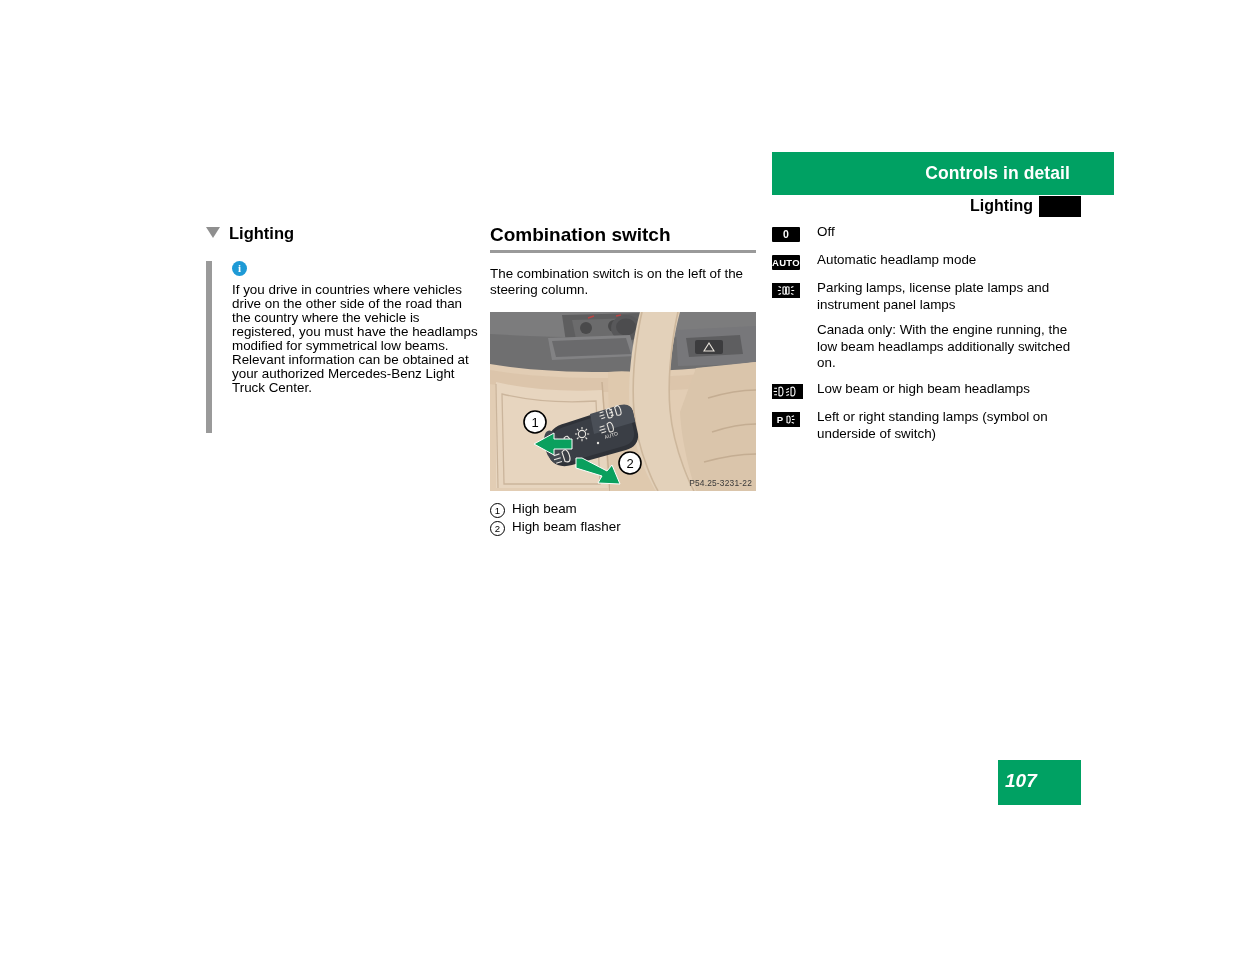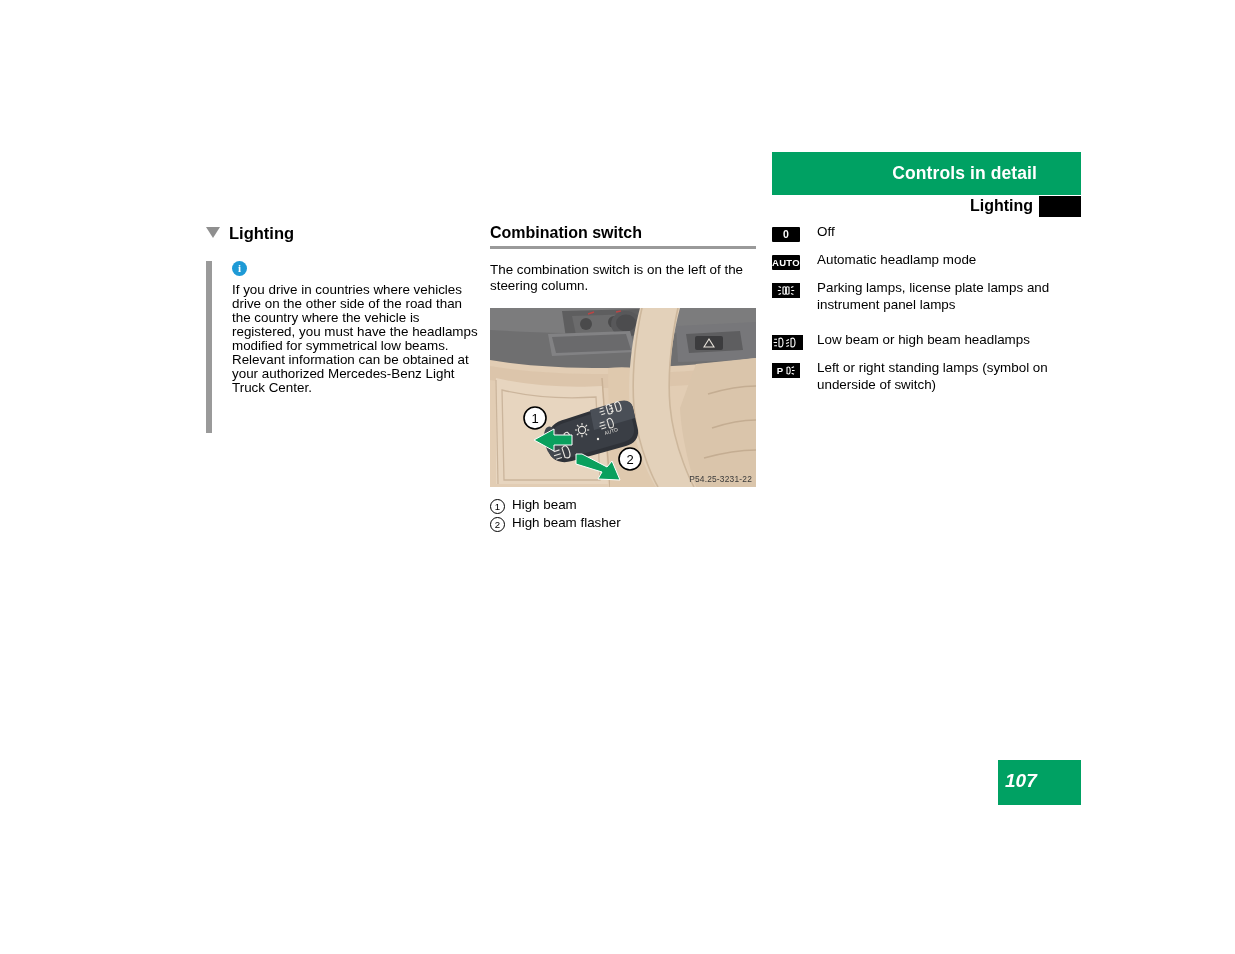--- a/index.html
+++ b/index.html
@@ -14,21 +14,21 @@
     font-family: "Liberation Sans", sans-serif;
     color: #000000;
     -webkit-font-smoothing: antialiased;
   }
 
   
   .header-band {
     position: absolute;
     left: 772px;
     top: 152px;
-    width: 309px;
+    width: 342px;
     height: 43px;
     background: #00A163;
   }
   .header-band .title {
     position: absolute;
     right: 44px;
     top: 11px;
     font-size: 17.5px;
     font-weight: bold;
     color: #ffffff;
@@ -121,21 +121,21 @@
     margin-bottom: 7px;
   }
   .note p {
     font-size: 13.4px;
     line-height: 14px;
     margin: 0;
   }
 
   
   .sub-heading {
-    font-size: 16px;
+    font-size: 19px;
     font-weight: bold;
     margin: 0 0 4px 0;
   }
   .rule {
     height: 3px;
     background: #9a9a9a;
     margin-bottom: 13px;
     width: 266px;
   }
 
@@ -399,20 +399,21 @@
             <path d="M19 4.6 L21.4 3.4 M19.4 7.5 L22.2 7.5 M19 10.4 L21.4 11.6"></path>
           </g>
         </svg>
       </span>
     </div>
     <div class="symtext">Parking lamps, license plate lamps and instrument panel lamps</div>
   </div>
 
   <div class="symrow">
     <div class="symcell"></div>
+    <div class="symtext">Canada only: With the engine running, the low beam headlamps additionally switched on.</div>
   </div>
 
   <div class="symrow" style="margin-top:4px;">
     <div class="symcell">
       <span class="badge wide">
         <svg width="31" height="15" viewBox="0 0 31 15">
           <rect width="31" height="15" fill="#000"></rect>
           <g stroke="#fff" stroke-width="1.1" fill="none">
             <path d="M7 3.6 q4 -1.9 4 3.9 q0 5.8 -4 3.9 Z"></path>
             <path d="M5 4.2 L2.2 4.2 M5 7.5 L1.6 7.5 M5 10.8 L2.2 10.8"></path>

